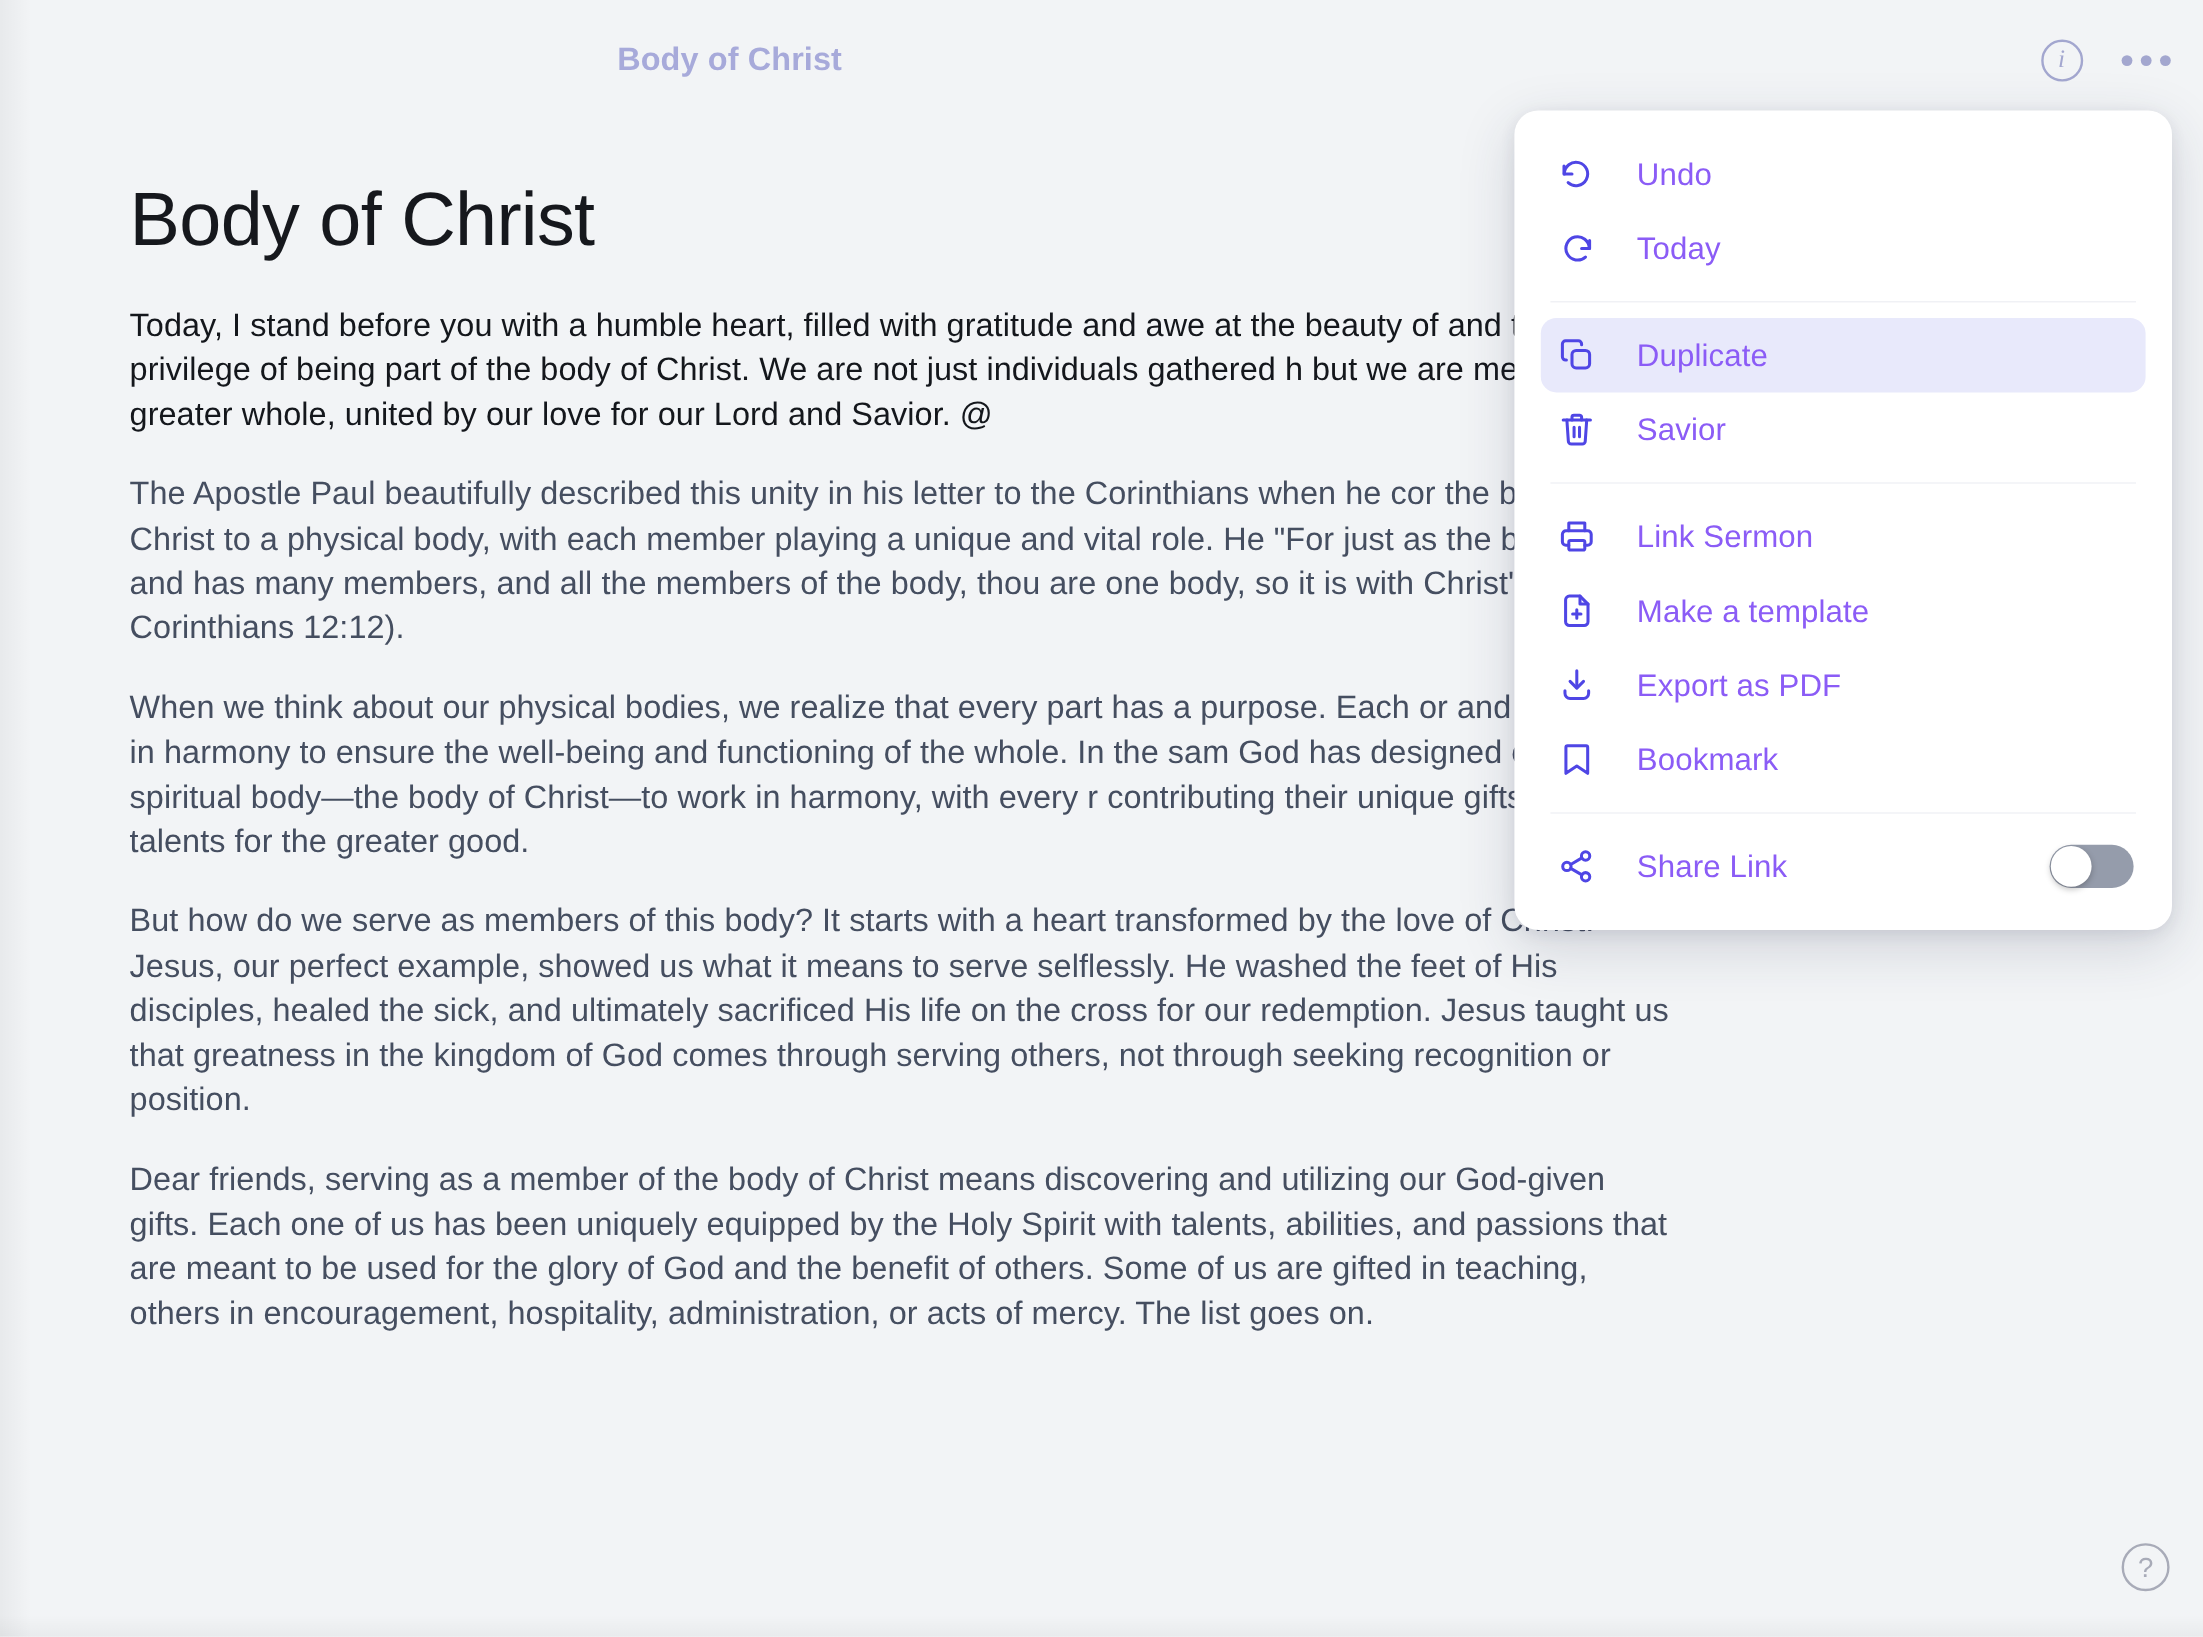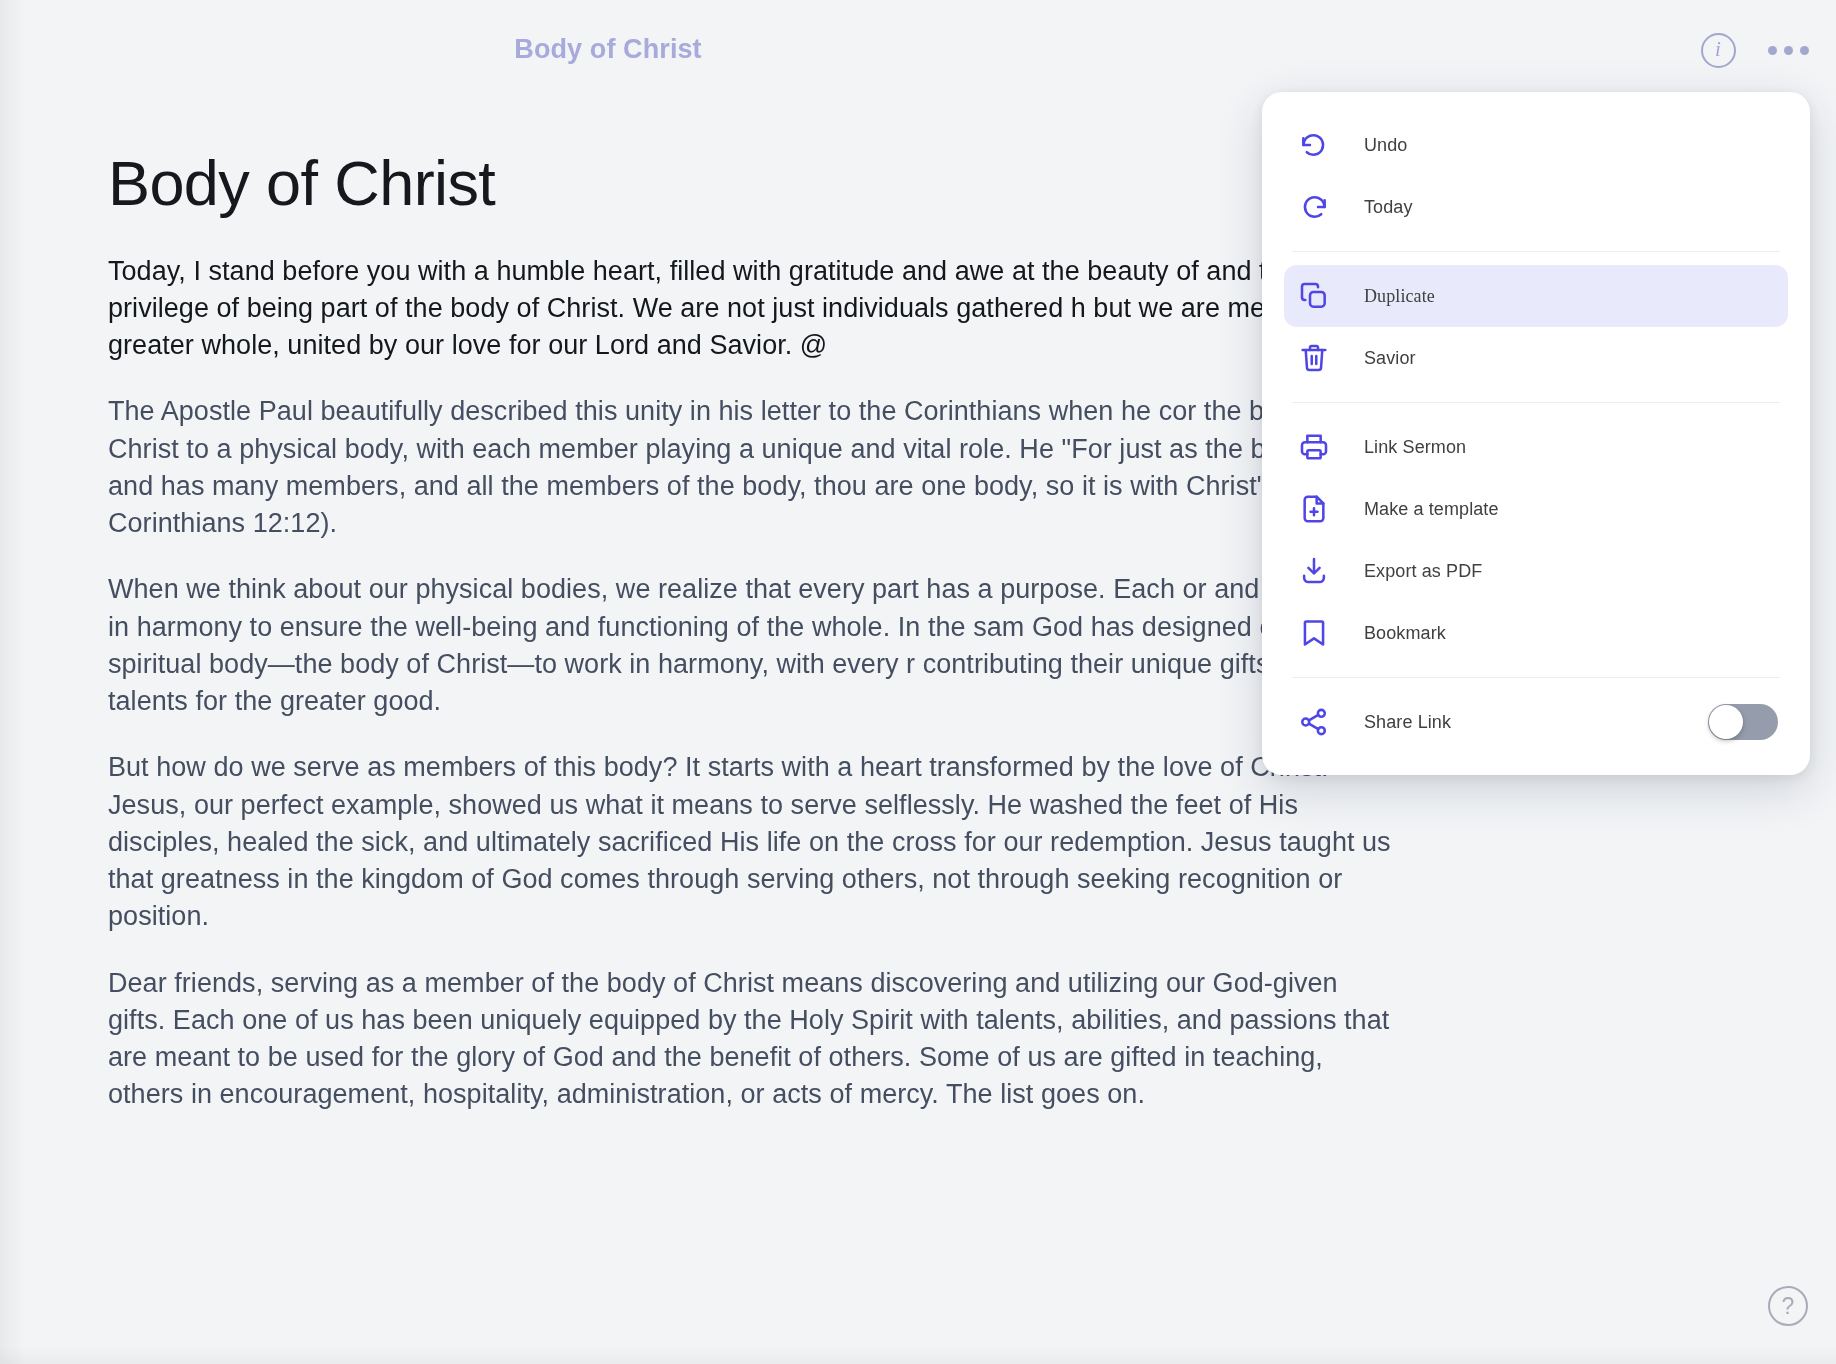--- a/index.html
+++ b/index.html
@@ -138,33 +138,32 @@
     display: flex;
     align-items: center;
     height: 62px;
     padding: 0 14px;
     border-radius: 13px;
     cursor: pointer;
     position: relative;
   }
   .menu-item.active {
     background: #e8e9fb;
-    font-family: Liberation Serif, serif;
   }
   .menu-item .mi-icon {
     width: 46px;
     min-width: 46px;
     display: flex;
     align-items: center;
     justify-content: flex-start;
     color: #4f46e5;
   }
   .menu-item .mi-label {
-    font-size: 18px;
-    color: #404040;
+    font-size: 26px;
+    color: #8b5cf6;
     margin-left: 20px;
     letter-spacing: 0.1px;
   }
   .menu-sep {
     height: 1px;
     background: #edeef3;
     margin: 13px 8px;
   }
   .toggle {
     position: absolute;

